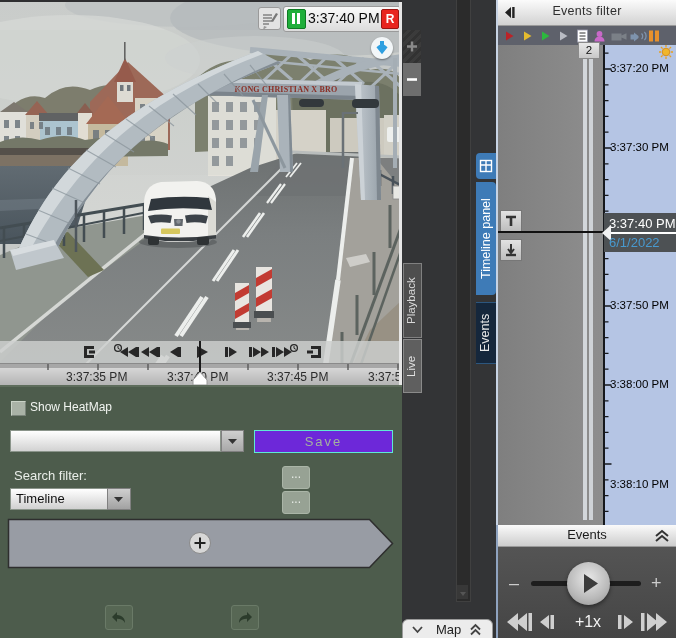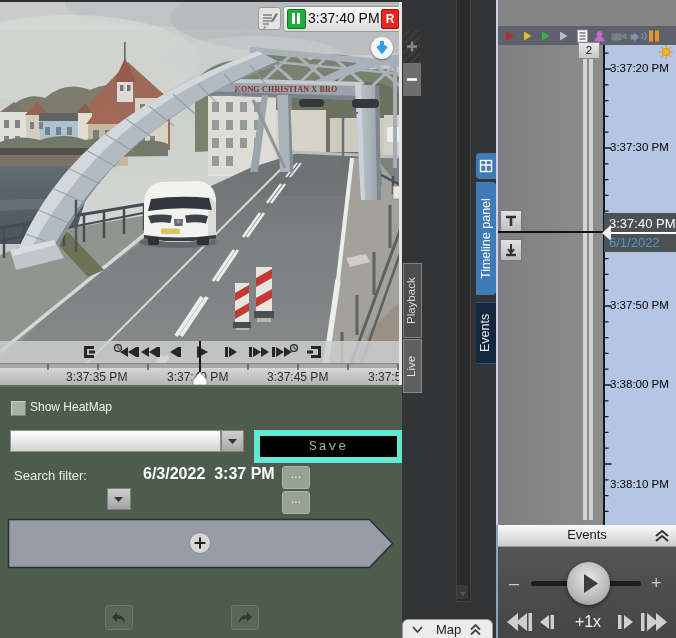--- a/index.html
+++ b/index.html
@@ -322,26 +322,26 @@
 
     <div class="abs" style="left:11px;top:14px;width:13px;height:13px;background:#a9b2a6;border:1px solid #c9d2c6;border-right-color:#7a847a;border-bottom-color:#7a847a;"></div>
     <span class="abs" style="left:30px;top:13px;font-size:12px;color:#f2f5f1;">Show HeatMap</span>
 
     <div class="abs" style="left:10px;top:43px;width:209px;height:20px;background:linear-gradient(#ffffff,#d2d2d2);border:1px solid #8a948a;"></div>
     <div class="abs" style="left:221px;top:43px;width:21px;height:20px;background:linear-gradient(#cfcfcf,#a8a8a8);border:1px solid #808080;">
       <svg width="21" height="20">
           <path d="M6 8h9l-4.5 5z" fill="#333"></path>
         </svg>
     </div>
-    <div class="abs" style="left:254px;top:43px;width:137px;height:21px;background:#000000;border:6px solid #5eead4;text-align:center;font-size:13px;letter-spacing:2px;color:#a4b0a1;line-height:21px;font-family:Liberation Mono, monospace;">Save</div>
+    <div class="abs" style="left:254px;top:43px;width:137px;height:21px;background:#6d28d9;border:1px solid #5eead4;text-align:center;font-size:13px;letter-spacing:2px;color:#a4b0a1;line-height:21px;">Save</div>
 
     <span class="abs" style="left:14px;top:81px;font-size:13px;color:#e9ede8;">Search filter:</span>
-    <span class="abs" style="left:143px;top:78px;font-size:16px;font-weight:bold;color:#fdfdfd;">6/3/2022&nbsp; 3:37 PM</span>
     <div class="abs" style="left:282px;top:79px;width:26px;height:21px;background:#97a294;border:1px solid #aab5a7;border-radius:3px;color:#e8ece7;font-size:12px;text-align:center;line-height:15px;">...</div>
 
+    <div class="abs" style="left:10px;top:101px;width:95px;height:20px;background:linear-gradient(#ffffff,#d0d0d0);border:1px solid #8a948a;font-size:13px;color:#111;line-height:20px;padding-left:5px;">Timeline</div>
     <div class="abs" style="left:107px;top:101px;width:22px;height:20px;background:linear-gradient(#cfcfcf,#a2a2a2);border:1px solid #808080;">
       <svg width="22" height="20">
           <path d="M6 8h9l-4.5 5z" fill="#333"></path>
         </svg>
     </div>
     <div class="abs" style="left:282px;top:104px;width:26px;height:21px;background:#97a294;border:1px solid #aab5a7;border-radius:3px;color:#e8ece7;font-size:12px;text-align:center;line-height:15px;">...</div>
 
     <svg class="abs" style="left:0;top:130px;" width="402" height="55">
       <path d="M8.5 2.5h361l23 24-23 24H8.5z" fill="#989ca4" stroke="#2e2e2e" stroke-width="1.5"></path>
       <circle cx="200" cy="26" r="10.5" fill="#d7d7d7" stroke="#8a8a8a" stroke-width="1"></circle>
@@ -403,20 +403,26 @@
           <g stroke="#444" stroke-width="1.8" fill="none">
             <path d="M2 6.5l4.5-4.5 4.5 4.5"></path>
             <path d="M2 11.5l4.5-4.5 4.5 4.5"></path>
           </g>
         </svg>
     </div>
   </div>
 
   <div class="abs" id="efp" style="left:496px;top:0;width:178px;height:525px;background:#858585;border-left:2px solid #c7d3e4;">
 
+    <div class="abs" style="left:0;top:0;width:178px;height:25px;background:linear-gradient(#fbfbfb,#d2d2d2);border-bottom:1px solid #9a9a9a;">
+      <svg class="abs" style="left:4px;top:6px" width="15" height="13">
+          <path d="M9 1v11L3 6.5z M10.2 1h2.4v11h-2.4z" fill="#222"></path>
+        </svg>
+      <div style="text-align:center;font-size:12.5px;color:#2e2e2e;padding-top:4px;letter-spacing:.3px;">Events filter</div>
+    </div>
     <div class="abs" style="left:0;top:26px;width:178px;height:19px;background:#5e616b;">
       <svg width="178" height="19">
         <path d="M8 5.5l7.5 4.5-7.5 4.5z" fill="#bb2328"></path>
         <path d="M26 5.5l7.5 4.5-7.5 4.5z" fill="#e5bb2e"></path>
         <path d="M44 5.5l7.5 4.5-7.5 4.5z" fill="#2cb93e"></path>
         <path d="M62 5.5l7.5 4.5-7.5 4.5z" fill="#b9bcc4"></path>
         <rect x="79.5" y="4" width="10" height="12" fill="#fff" stroke="#99a" stroke-width=".8"></rect>
         <path d="M81.5 7h6M81.5 10h6M81.5 13h6" stroke="#333" stroke-width="1.2"></path>
         <circle cx="101.5" cy="8" r="2.9" fill="#c869c8"></circle>
         <path d="M96.5 15.5c0-3.4 2.4-5 5-5s5 1.6 5 5z" fill="#c869c8"></path>

